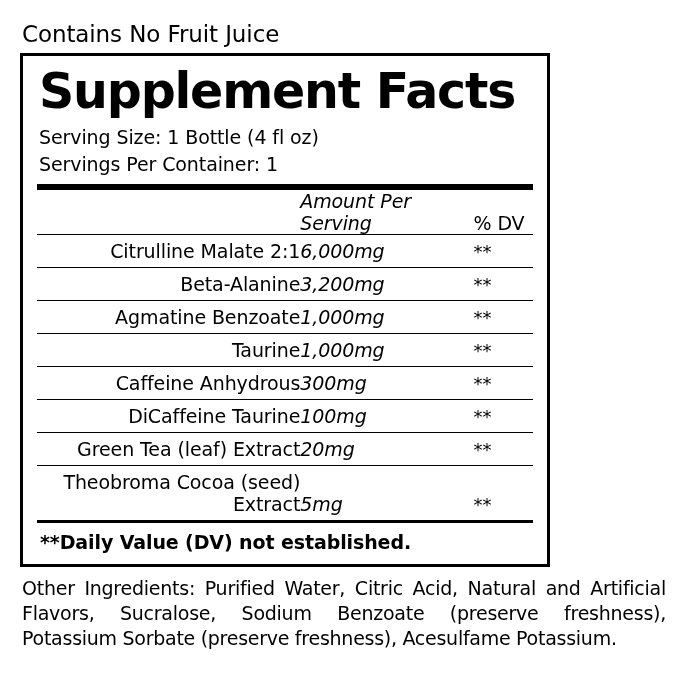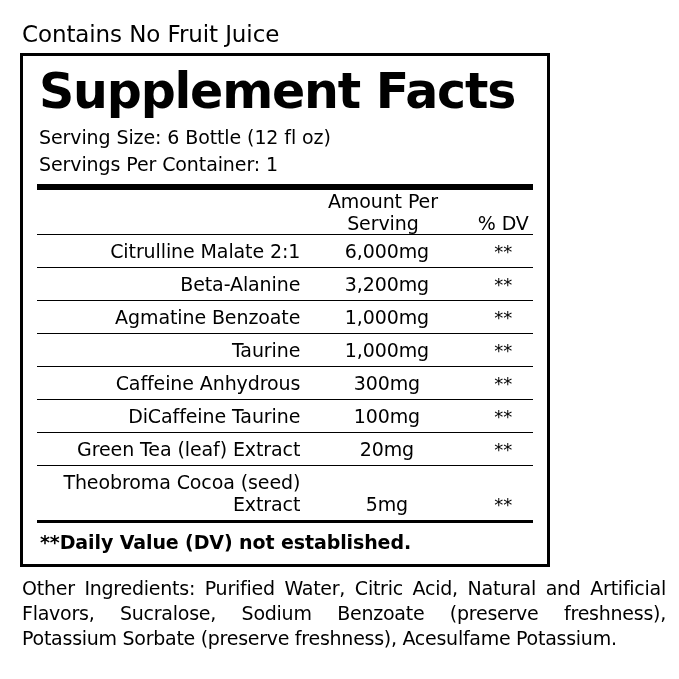--- a/index.html
+++ b/index.html
@@ -62,22 +62,22 @@
   table.nutr td {
     padding: 0;
     vertical-align: bottom;
   }
   .hdr-row td {
     padding: 3px 0 4px 0;
     font-size: 19px;
     letter-spacing: -0.1px;
   }
   .col-name { text-align: right; width: 330px; padding-left: 3px !important; }
-  .col-amt  { text-align: center; width: 205px; padding-right: 8px !important; }
-  .col-dv   { text-align: center; width: 74px; }
+  .col-amt  { text-align: left; width: 205px; padding-right: 8px !important; font-style: italic; }
+  .col-dv   { width: 74px; }
   .row-cell {
     padding: 5px 0 5px 0 !important;
     letter-spacing: -0.1px;
   }
   .row-sep td {
     border-bottom: 1.5px solid #000;
     height: 0;
     font-size: 0;
     line-height: 0;
   }
@@ -107,21 +107,21 @@
 <body>
 
 <div class="page">
 
   <div class="top-note">Contains No Fruit Juice</div>
 
   <div class="facts-box">
 
     <div class="facts-title">Supplement Facts</div>
 
-    <div class="serving-line">Serving Size: 6 Bottle (12 fl oz)</div>
+    <div class="serving-line">Serving Size: 1 Bottle (4 fl oz)</div>
     <div class="serving-line">Servings Per Container: 1</div>
 
     <div class="rule-thick"></div>
 
     <table class="nutr">
       <tbody>
         <tr class="hdr-row">
           <td class="col-name"></td>
           <td class="col-amt">Amount Per Serving</td>
           <td class="col-dv">% DV</td>

